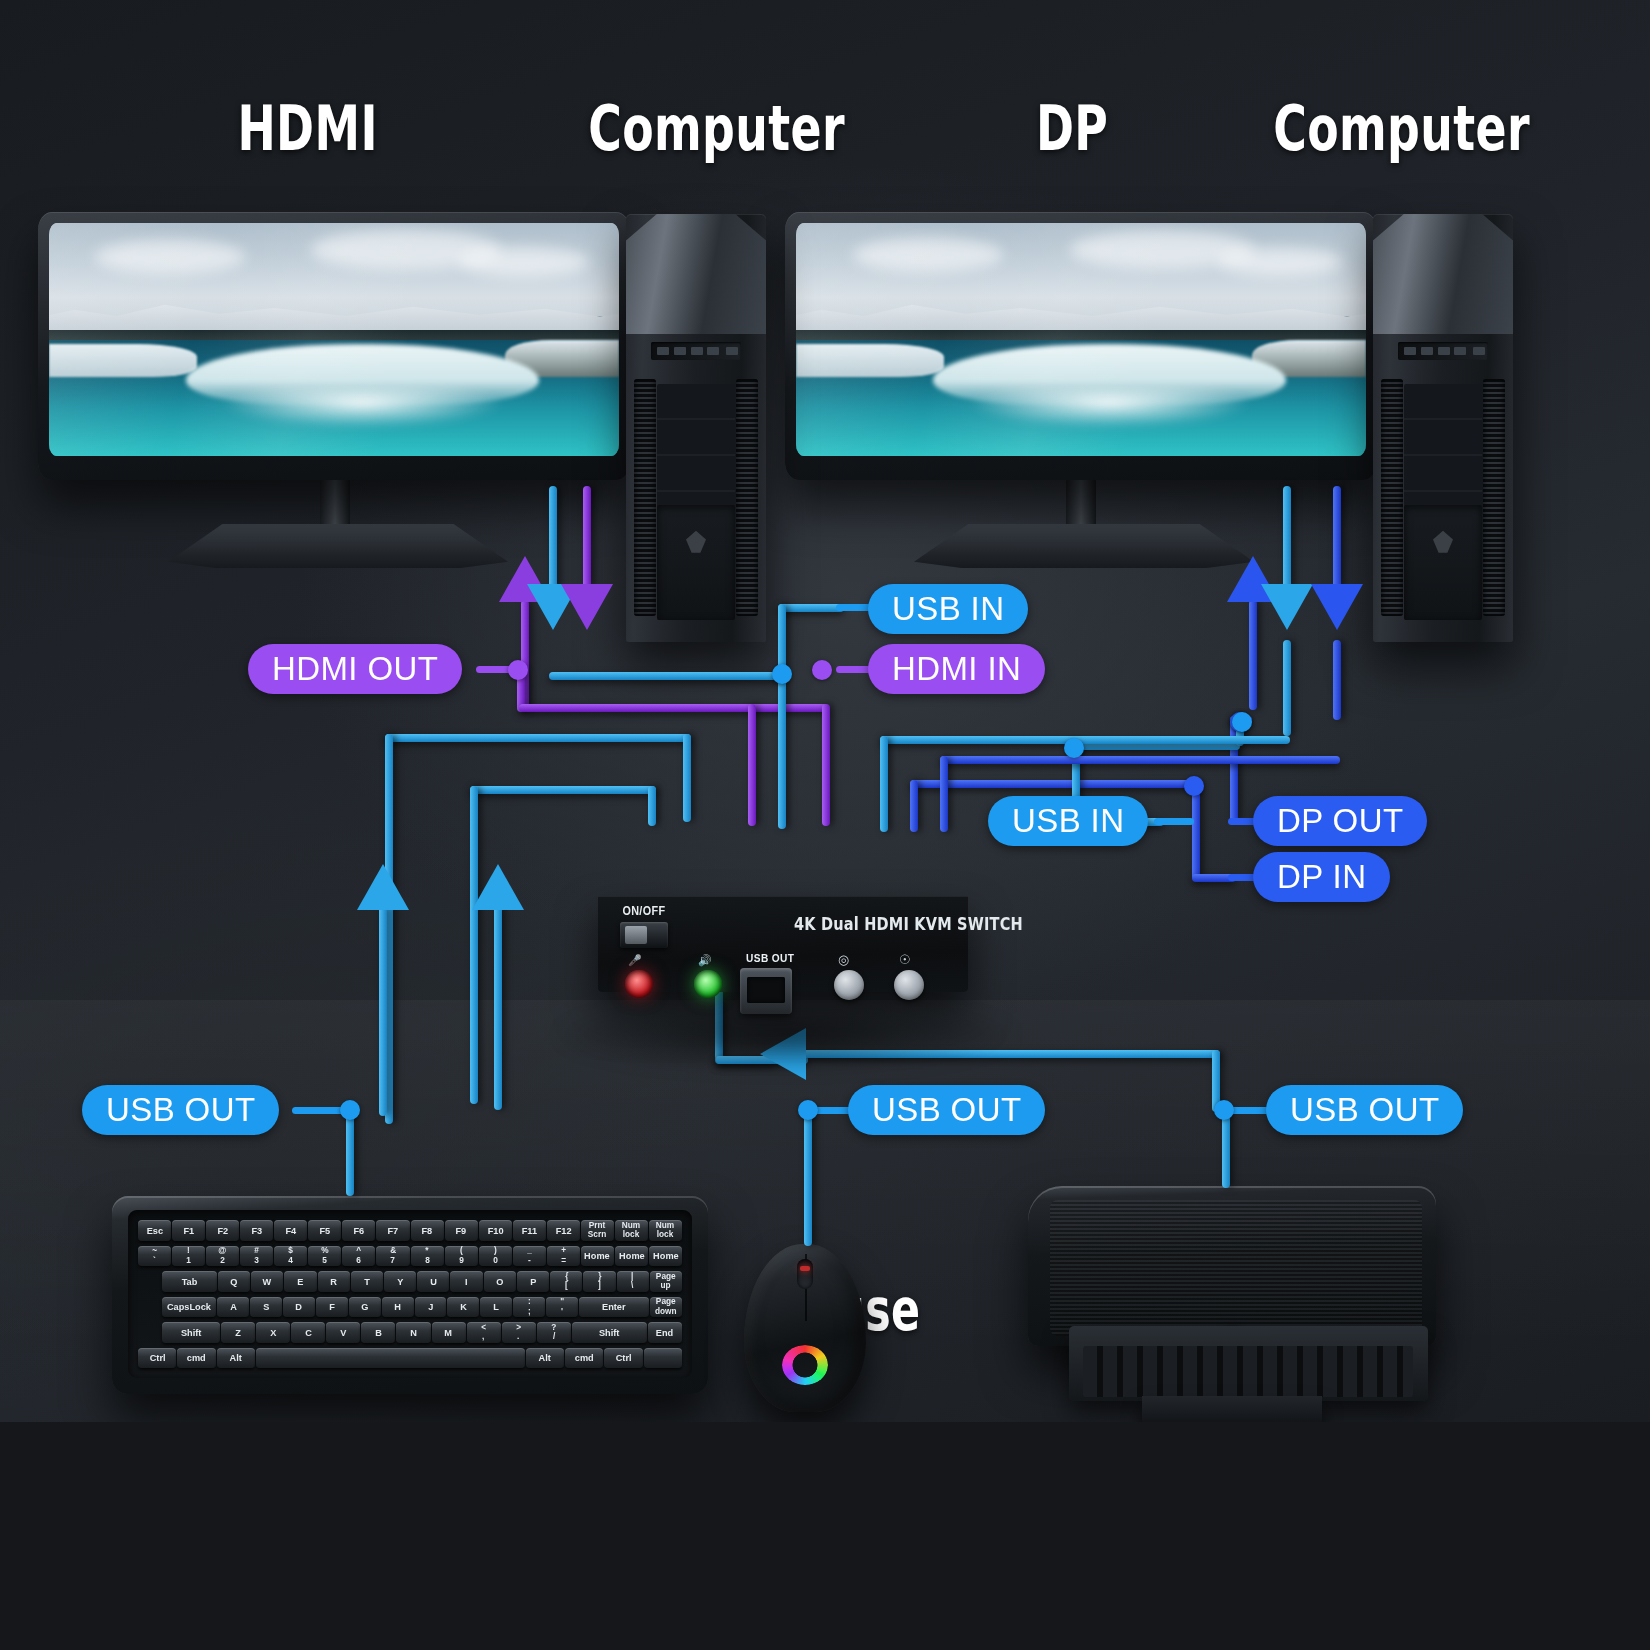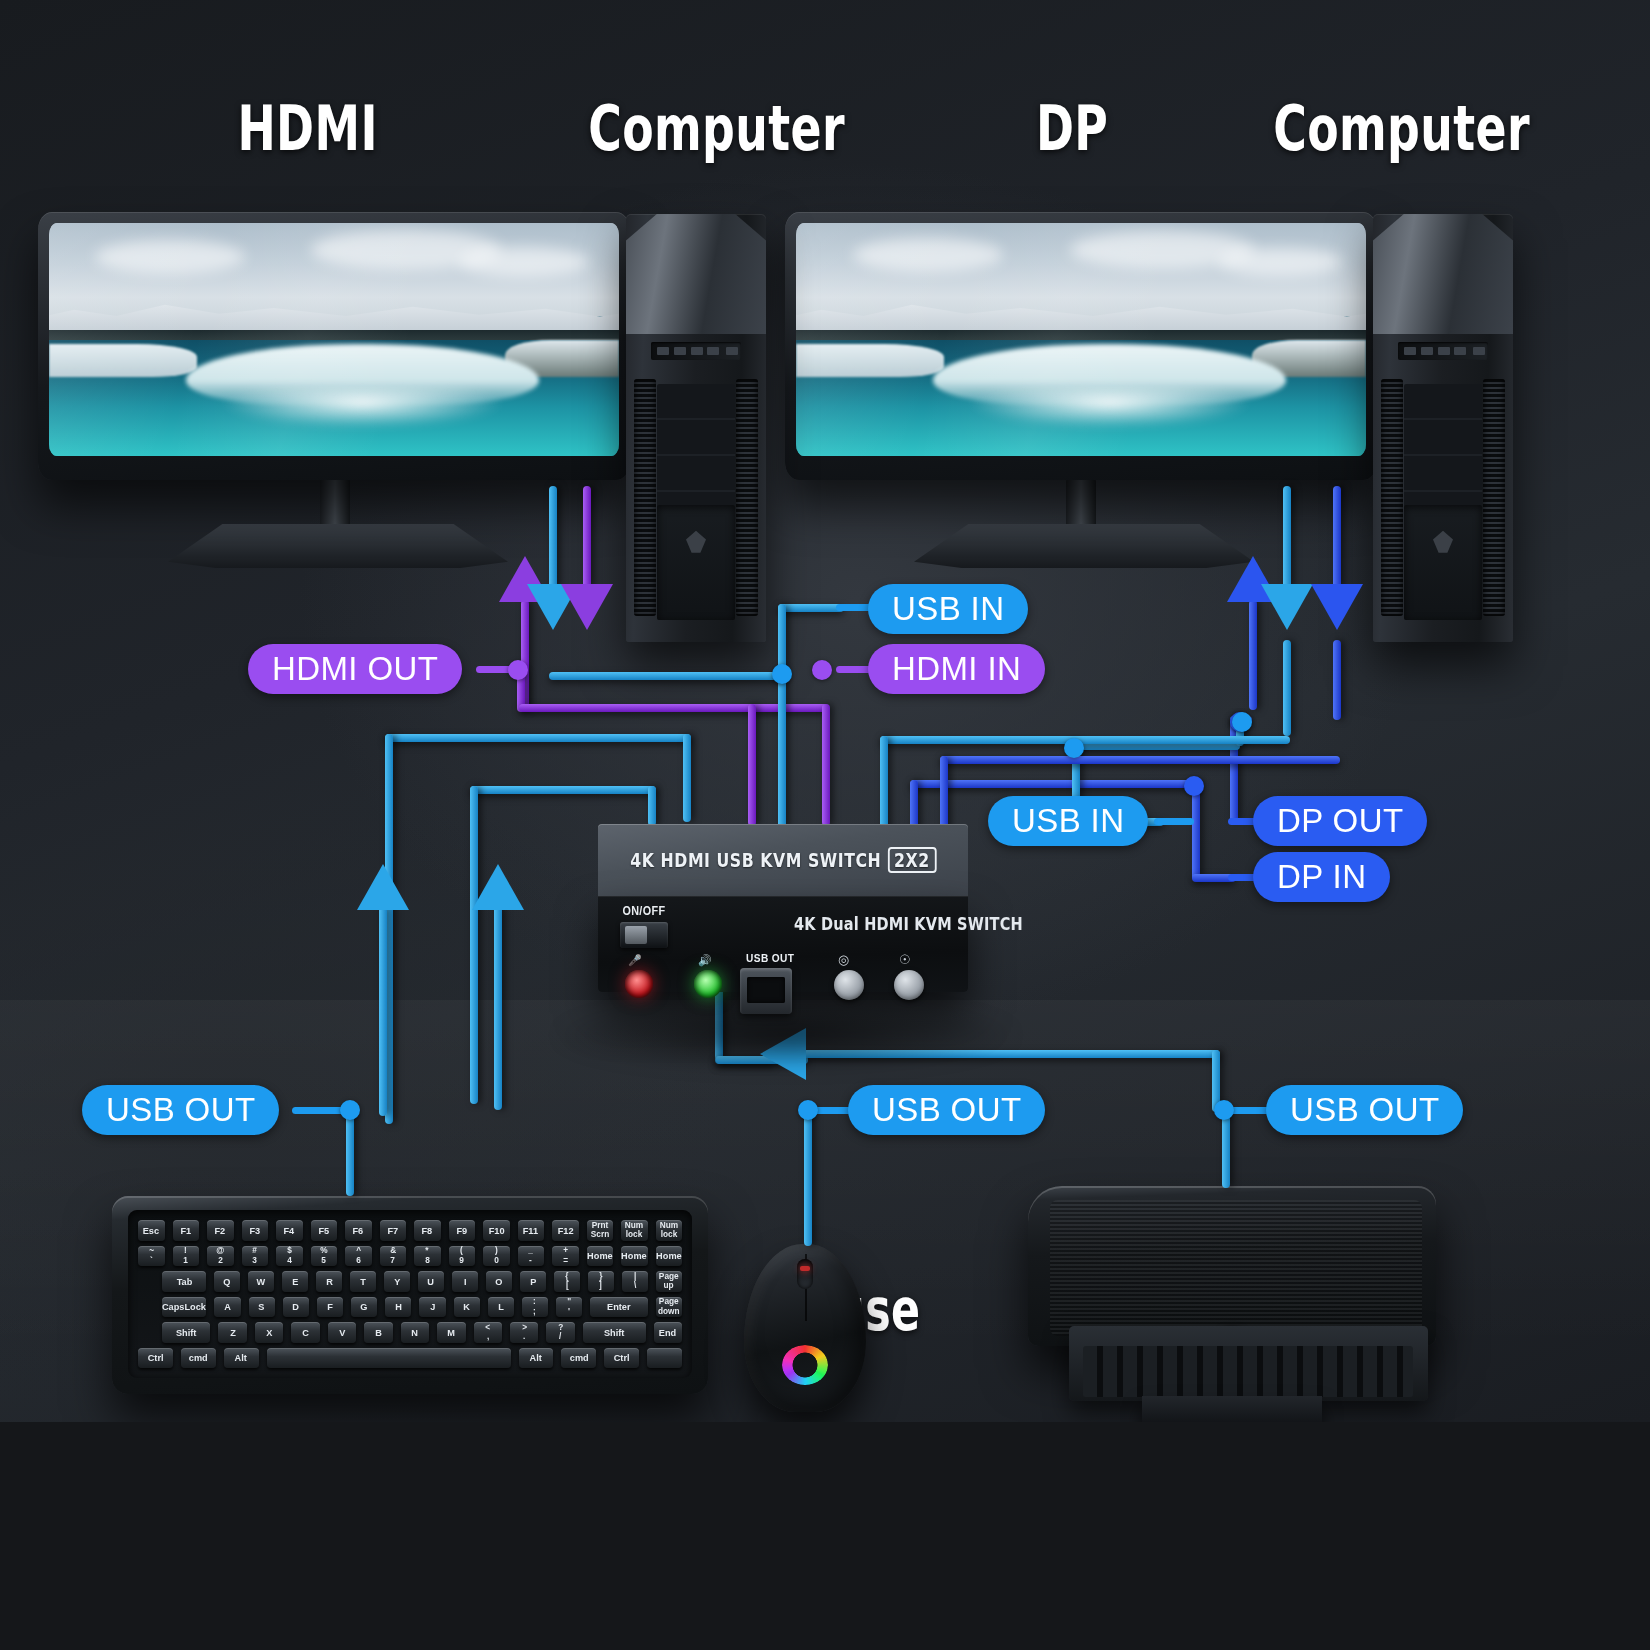--- a/index.html
+++ b/index.html
@@ -173,21 +173,21 @@
 
   
   #kbd { position:absolute; z-index:14;
       background:linear-gradient(176deg,#4a5057 0%,#262b30 10%,#141719 40%,#0e1113 100%);
       border-radius:16px;
       box-shadow:0 26px 46px rgba(0,0,0,.7), inset 0 2px 0 rgba(255,255,255,.16); }
   .kb-inner { position:absolute; left:16px; right:16px; top:14px; bottom:16px;
       background:linear-gradient(180deg,#0c0f11,#131619); border-radius:9px;
       box-shadow:inset 0 2px 8px rgba(0,0,0,.85);
       padding:10px 10px; display:flex; flex-direction:column; gap:5px; }
-  .kb-row { display:flex; gap:8px; height:100%; }
+  .kb-row { display:flex; gap:1px; height:100%; }
   .key { background:linear-gradient(180deg,#4d545b 0%,#2c3136 42%,#191d20 100%);
       border-radius:4px; flex:1 1 0; position:relative;
       box-shadow:0 2px 3px rgba(0,0,0,.75), inset 0 1px 0 rgba(255,255,255,.14);
       display:flex; align-items:center; justify-content:center;
       color:#e6ebf0; font-size:10px; font-weight:bold; letter-spacing:0; overflow:hidden; }
   .key.big   { flex-grow:1.7;margin-left:24px; } .key.big2 { flex-grow:2.2; }
   .key.space { flex-grow:7; }
   .key span { transform:scale(.92); white-space:nowrap; }
   .key.two { flex-direction:column; gap:0px; line-height:1.05; font-size:9px; }
 
@@ -376,26 +376,20 @@
 
   <div class="wire v c1v" style="left:1283px; top:640px; height:96px;"></div>
   <div class="wire v c2v" style="left:1333px; top:640px; height:80px;"></div>
   <div class="wire h c2" style="left:940px; top:756px; width:400px;"></div>
   <div class="wire v c2v" style="left:940px; top:756px; height:76px;"></div>
   <div class="wire h c1" style="left:880px; top:736px; width:410px;"></div>
   <div class="wire v c1v" style="left:880px; top:736px; height:96px;"></div>
 
   <div class="kvm-shadow" style="left:556px; top:1000px; width:460px; height:70px;"></div>
   <div id="kvm" style="left:598px; top:824px; width:370px; height:168px;">
-    <div class="kvm-top">
-      <div class="kvm-brand">
-        <span>4K HDMI USB KVM SWITCH</span>
-        <span class="boxed">2X2</span>
-      </div>
-    </div>
     <div class="kvm-face">
       <div class="lbl-onoff">ON/OFF</div>
       <div class="toggle"></div>
       <div class="jack-ico" style="left:30px; top:58px;">🎤</div>
       <div class="jack red" style="left:27px; top:74px;"></div>
       <div class="jack-ico" style="left:100px; top:58px;">🔊</div>
       <div class="jack green" style="left:96px; top:74px;"></div>
       <div class="lbl-usbout" style="left:146px; top:56px;">USB OUT</div>
       <div class="usbport" style="left:142px; top:72px;">
         <div class="slot"></div>

